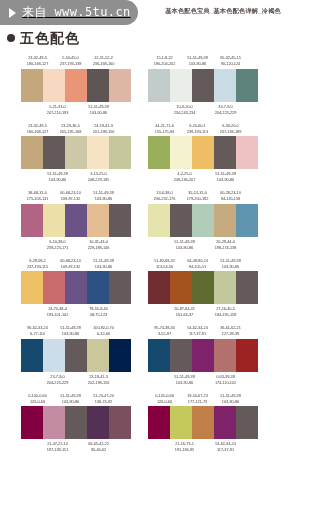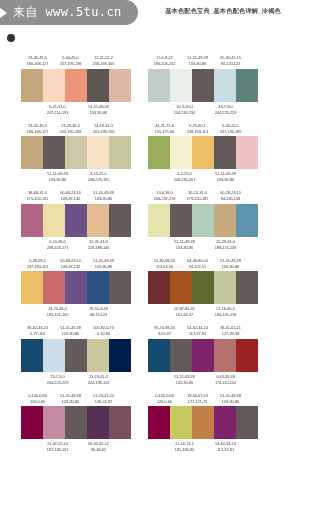--- a/index.html
+++ b/index.html
@@ -17,22 +17,24 @@
     position:relative;
     height:26px;
     background:#ffffff;
   }
   .watermark{
     position:absolute;left:0;top:0;
     width:138px;height:25px;
     background:#8f8f8f;
     border-radius:0 13px 13px 0;
     display:flex;align-items:center;
+    padding-left:9px;
     box-sizing:border-box;
     gap:6px;
+    text-decoration:underline;
   }
   .wm-tri{
     width:0;height:0;
     border-left:7px solid #ffffff;
     border-top:5px solid transparent;
     border-bottom:5px solid transparent;
     flex:0 0 auto;
   }
   .wm-text{
     color:#ffffff;
@@ -121,20 +123,21 @@
 <div class="topbar">
   <div class="watermark">
     <span class="wm-tri"></span>
     <span class="wm-text">来自 www.5tu.cn</span>
   </div>
   <div class="site-caption">基本色配色宝典_基本色配色详解_冷褐色</div>
 </div>
 
 <div class="page-title-row">
   <span class="bullet-dot"></span>
+  <span class="page-title">五色配色</span>
 </div>
 
 <div class="grid" id="grid">
     <div class="prow">
       <div class="palette">
         <div class="lbl-line lbl-top">
           <span class="cell">23-32-49-5</span>
           <span class="cell">5-50-45-0</span>
           <span class="cell">12-51-52-2</span>
         </div>

